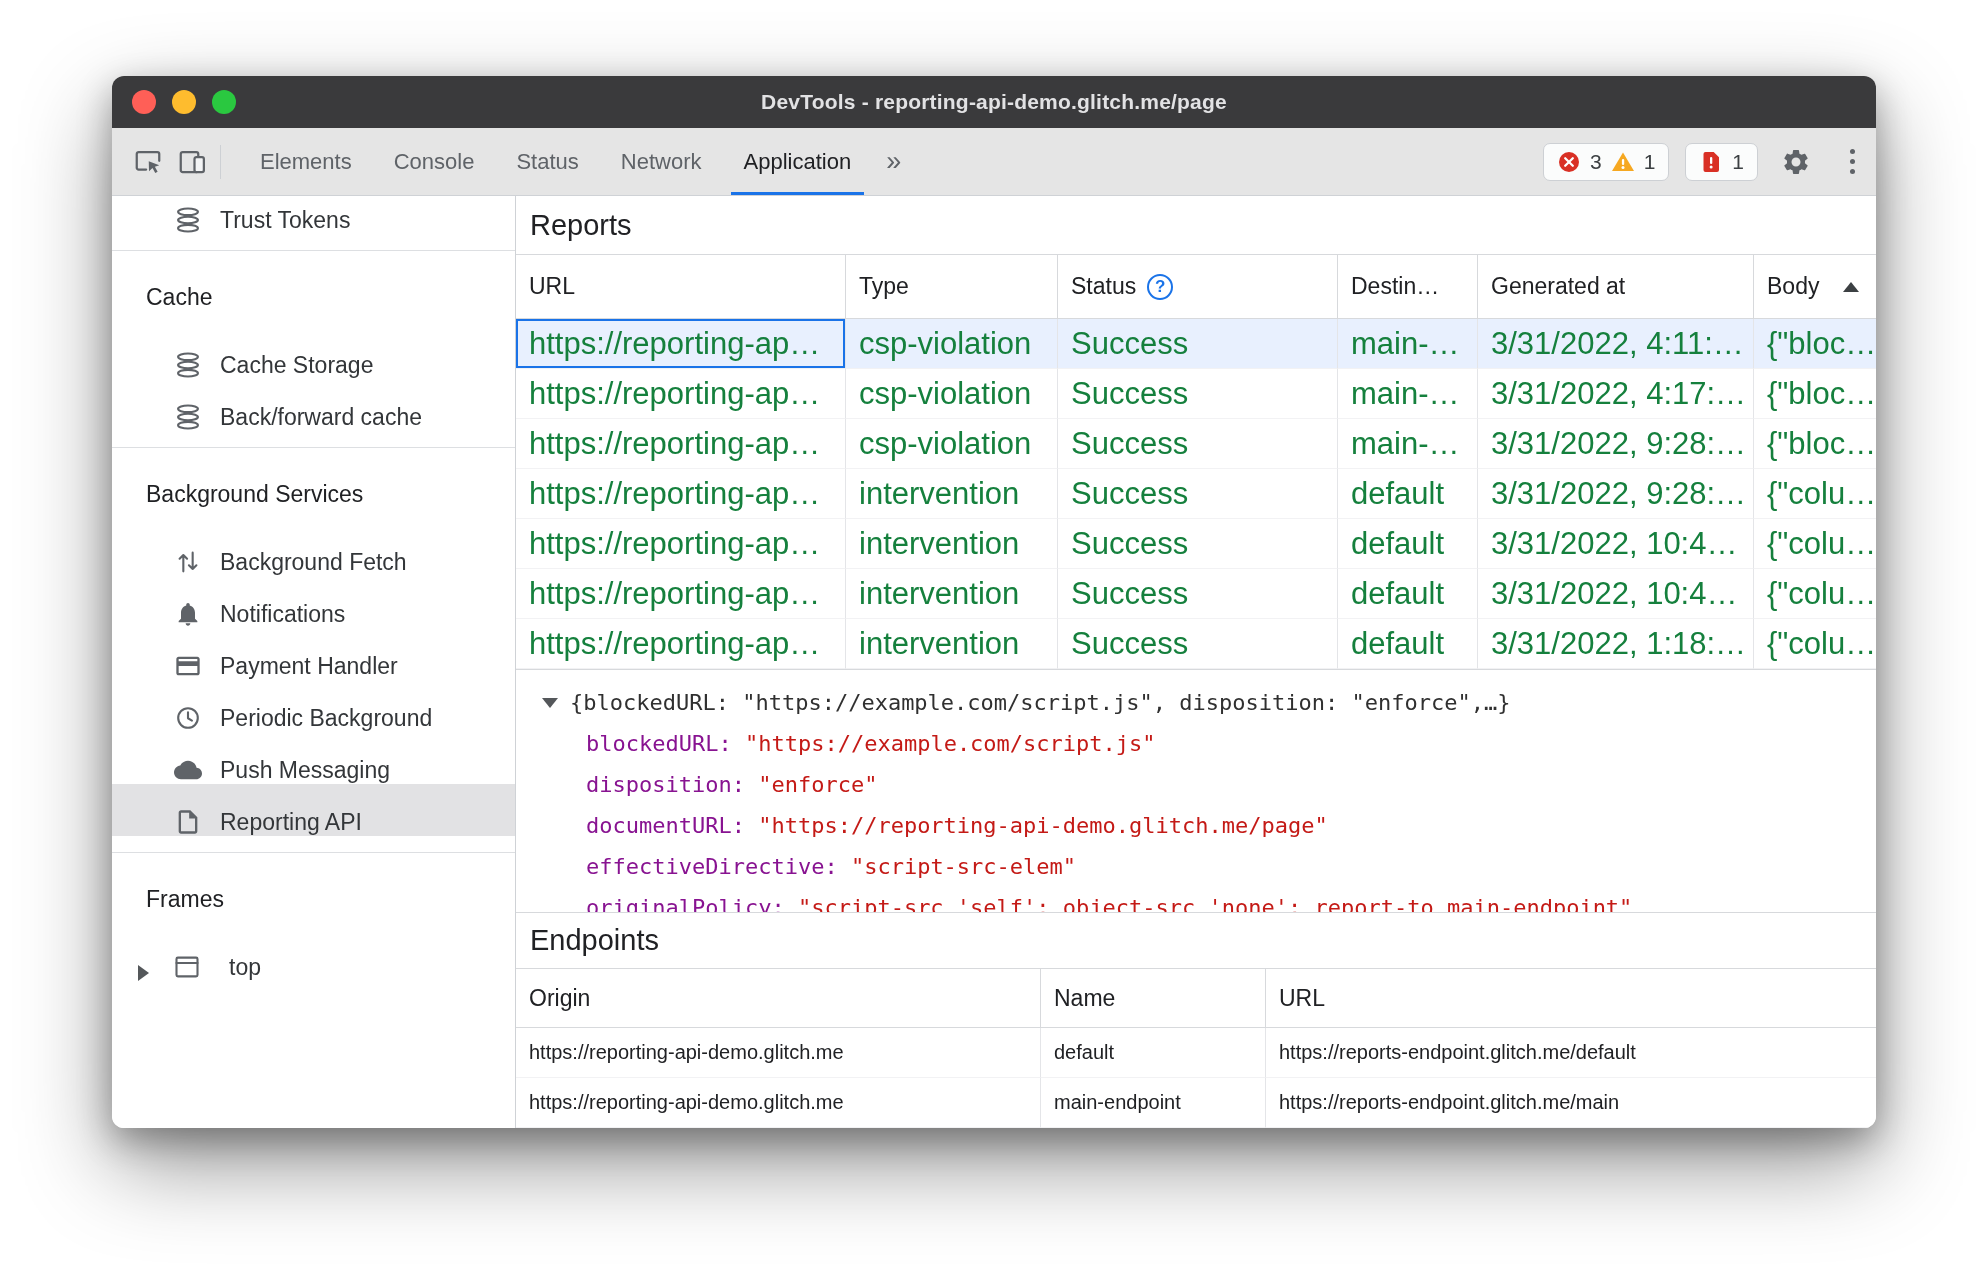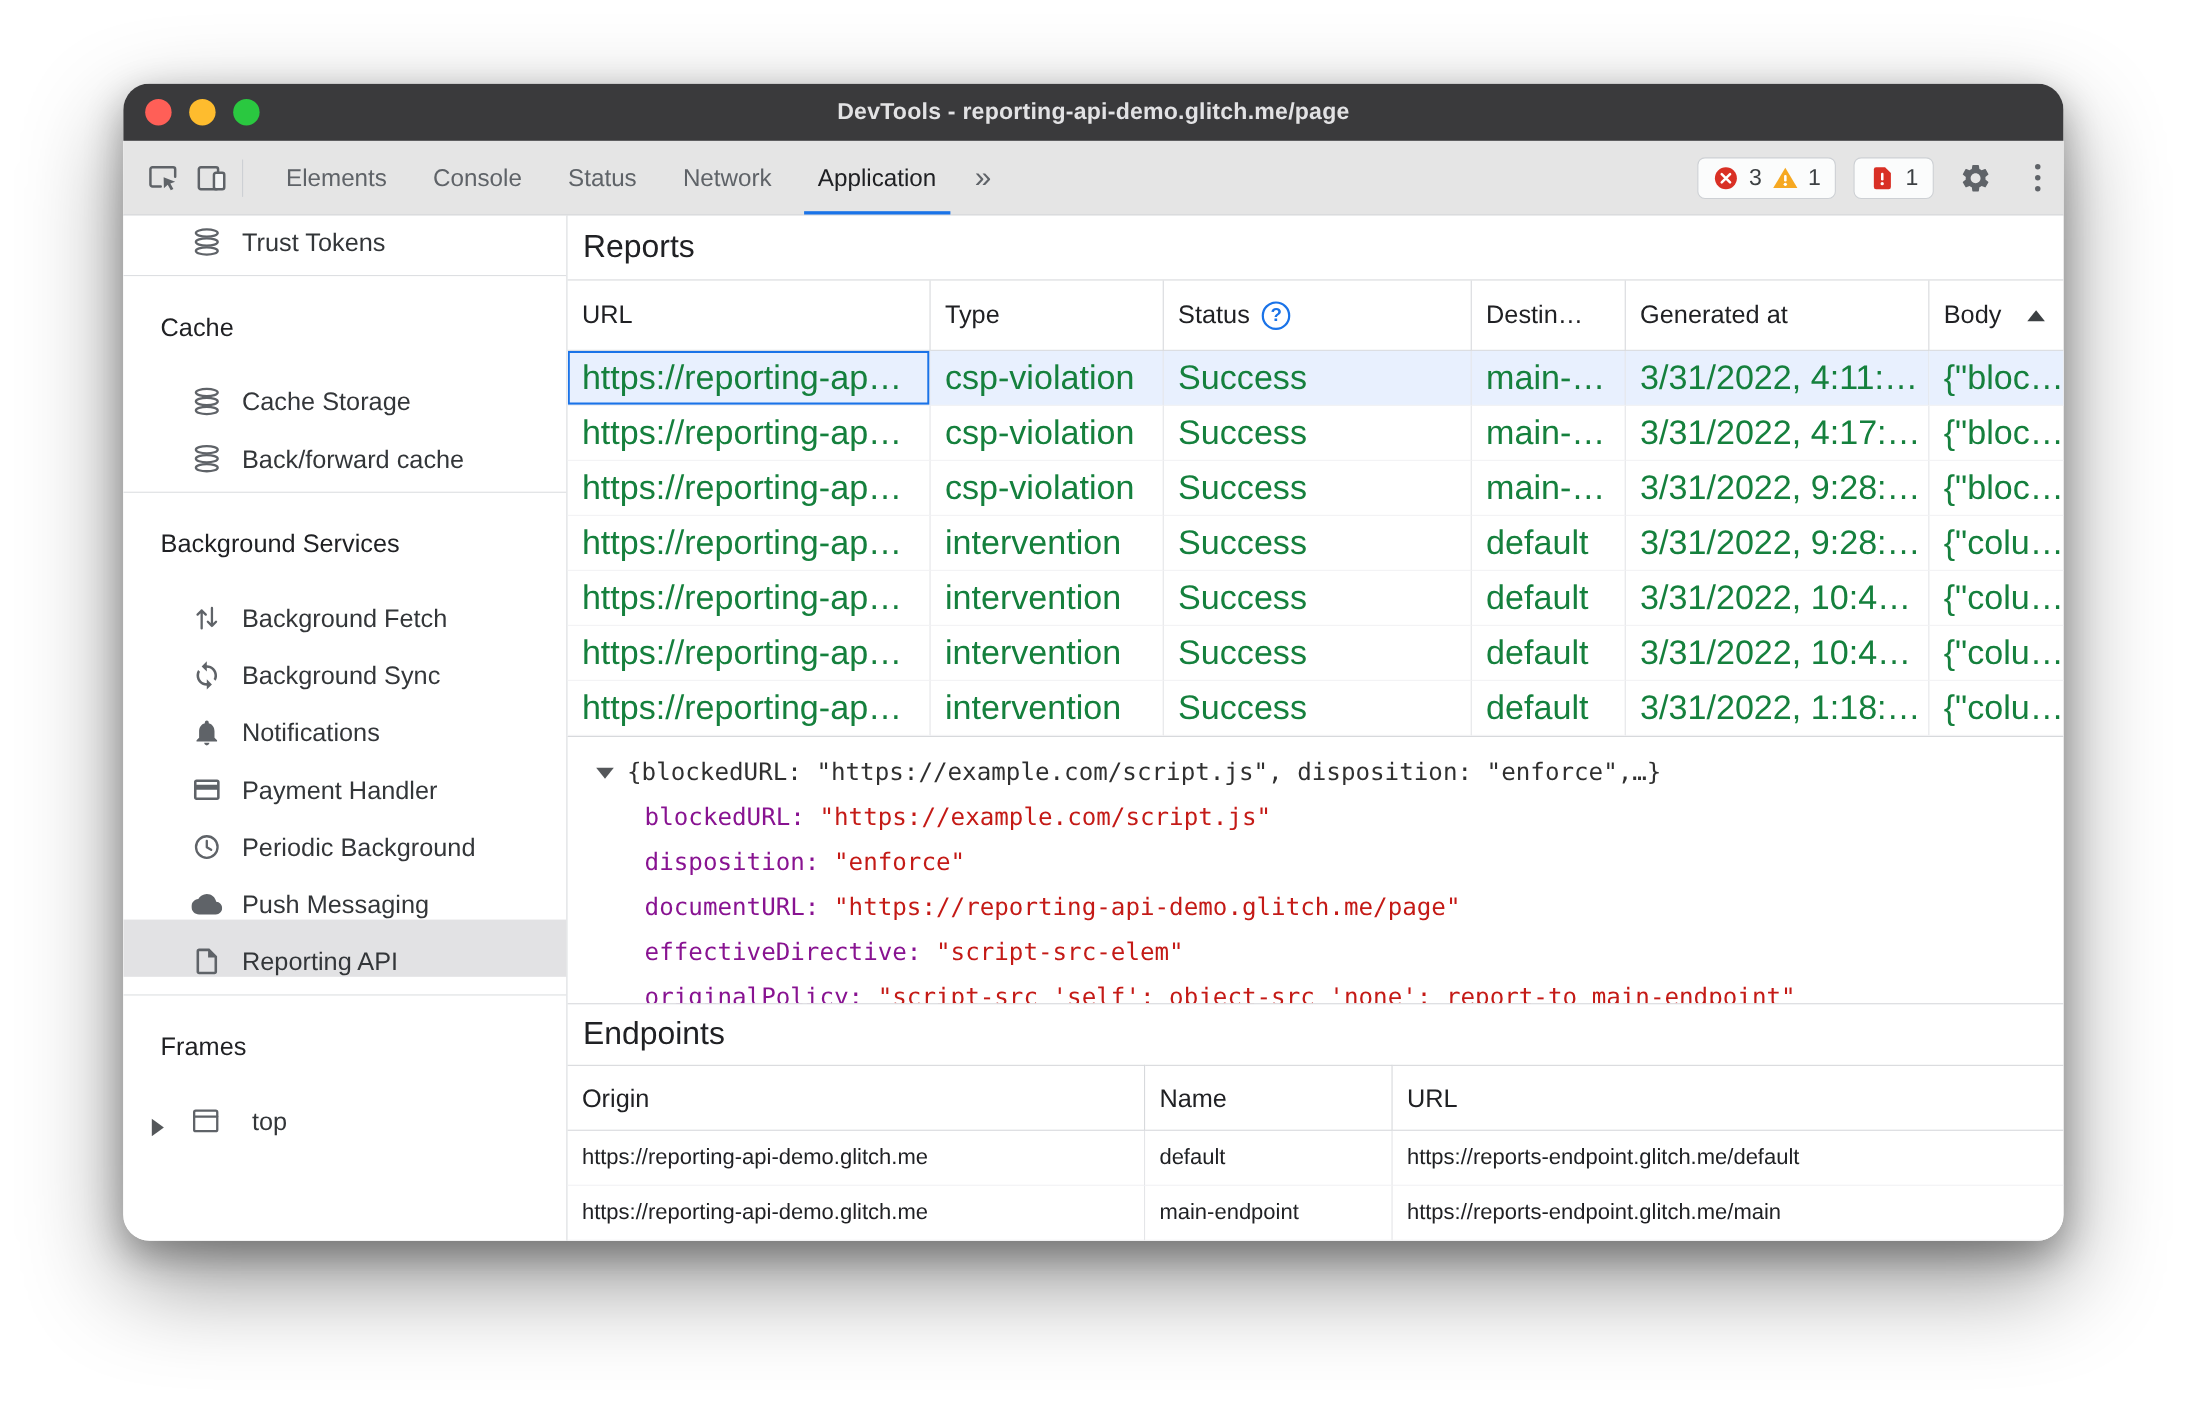--- a/index.html
+++ b/index.html
@@ -1,21 +1,21 @@
 <!DOCTYPE html>
 <html><head>
 <meta charset="utf-8">
 <style>
   * { box-sizing: border-box; margin: 0; padding: 0; }
   html,body { width:1988px; height:1274px; background:#ffffff; font-family:"Liberation Sans", sans-serif; }
   body { position:relative; overflow:hidden; }
 
   .window {
     position:absolute; left:112px; top:76px; width:1764px; height:1052px;
-    border-radius:24px; overflow:hidden; background:#fff;
+    border-radius:12px; overflow:hidden; background:#fff;
     box-shadow: 0 36px 90px rgba(0,0,0,.42), 0 12px 34px rgba(0,0,0,.30);
     display:flex; flex-direction:column;
   }
 
   
   .titlebar { height:52px; background:#3a3a3c; position:relative;
     display:flex; align-items:center; justify-content:center; flex:0 0 auto; }
   .traffic { position:absolute; left:20px; top:0; height:100%; display:flex; align-items:center; gap:16px; }
   .light { width:24px; height:24px; border-radius:50%; display:inline-block; }
   .light.red { background:#ff5f57; }
@@ -237,28 +237,20 @@
                   <path d="M8 20V6M8 6 4.8 9.2M8 6l3.2 3.2"></path>
                   <path d="M16 4v14m0 0-3.2-3.2M16 18l3.2-3.2"></path>
                 </g>
               </svg>
           </span>
           <span class="s-lbl">Background Fetch</span>
         </div>
         <div class="side-item">
           <span class="s-ic">
             <svg viewBox="0 0 24 24">
-                <path class="icon-gray" d="M12 4V1L8 5l4 4V6c3.31 0 6 2.69 6 6 0 1.01-.25 1.97-.7 2.8l1.46 1.46C19.54 15.03 20 13.57 20 12c0-4.42-3.58-8-8-8zm0 14c-3.31 0-6-2.69-6-6 0-1.01.25-1.97.7-2.8L5.24 7.74C4.46 8.97 4 10.43 4 12c0 4.42 3.58 8 8 8v3l4-4-4-4v3z"></path>
-              </svg>
-          </span>
-          <span class="s-lbl">Background Sync</span>
-        </div>
-        <div class="side-item">
-          <span class="s-ic">
-            <svg viewBox="0 0 24 24">
                 <path class="icon-gray" d="M12 22c1.1 0 2-.9 2-2h-4c0 1.1.9 2 2 2zm6-6v-5c0-3.07-1.64-5.64-4.5-6.32V4c0-.83-.67-1.5-1.5-1.5s-1.5.67-1.5 1.5v.68C7.63 5.36 6 7.92 6 11v5l-2 2v1h16v-1l-2-2z"></path>
               </svg>
           </span>
           <span class="s-lbl">Notifications</span>
         </div>
         <div class="side-item">
           <span class="s-ic">
             <svg viewBox="0 0 24 24">
                 <path class="icon-gray" d="M20 4H4c-1.11 0-1.99.89-1.99 2L2 18c0 1.11.89 2 2 2h16c1.11 0 2-.89 2-2V6c0-1.11-.89-2-2-2zm0 14H4v-6h16v6zm0-10H4V6h16v2z"></path>
               </svg>

